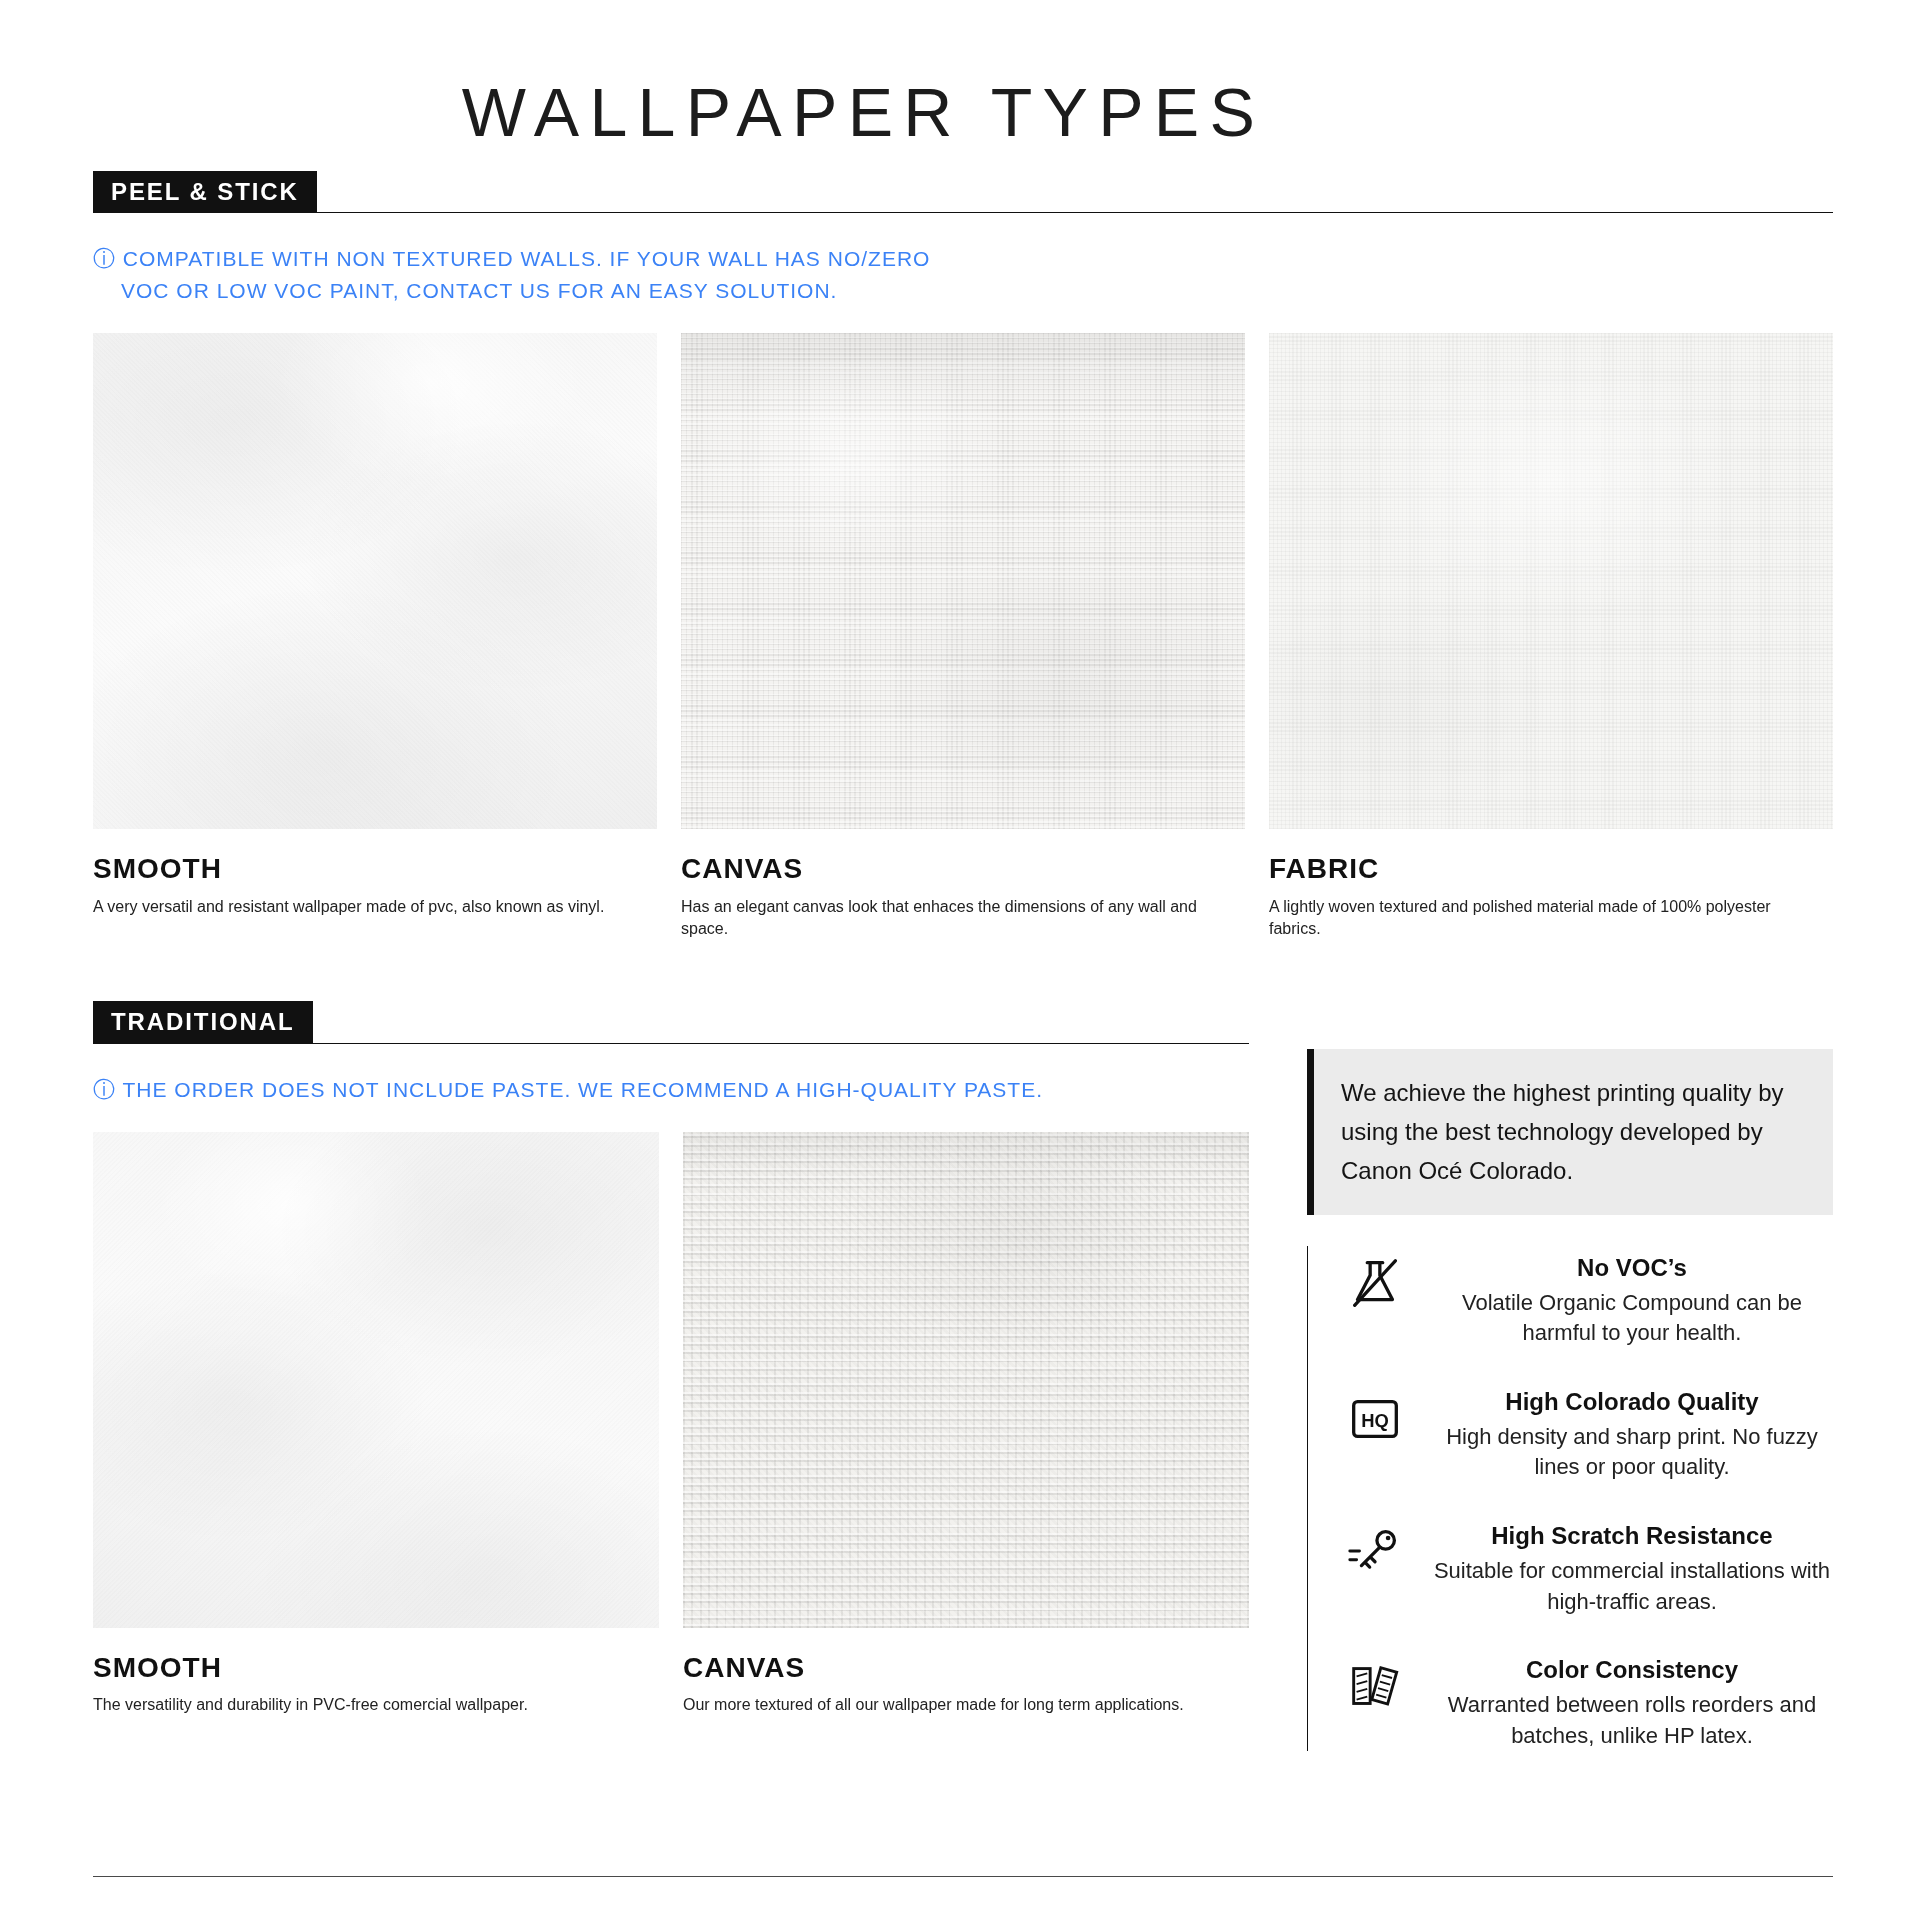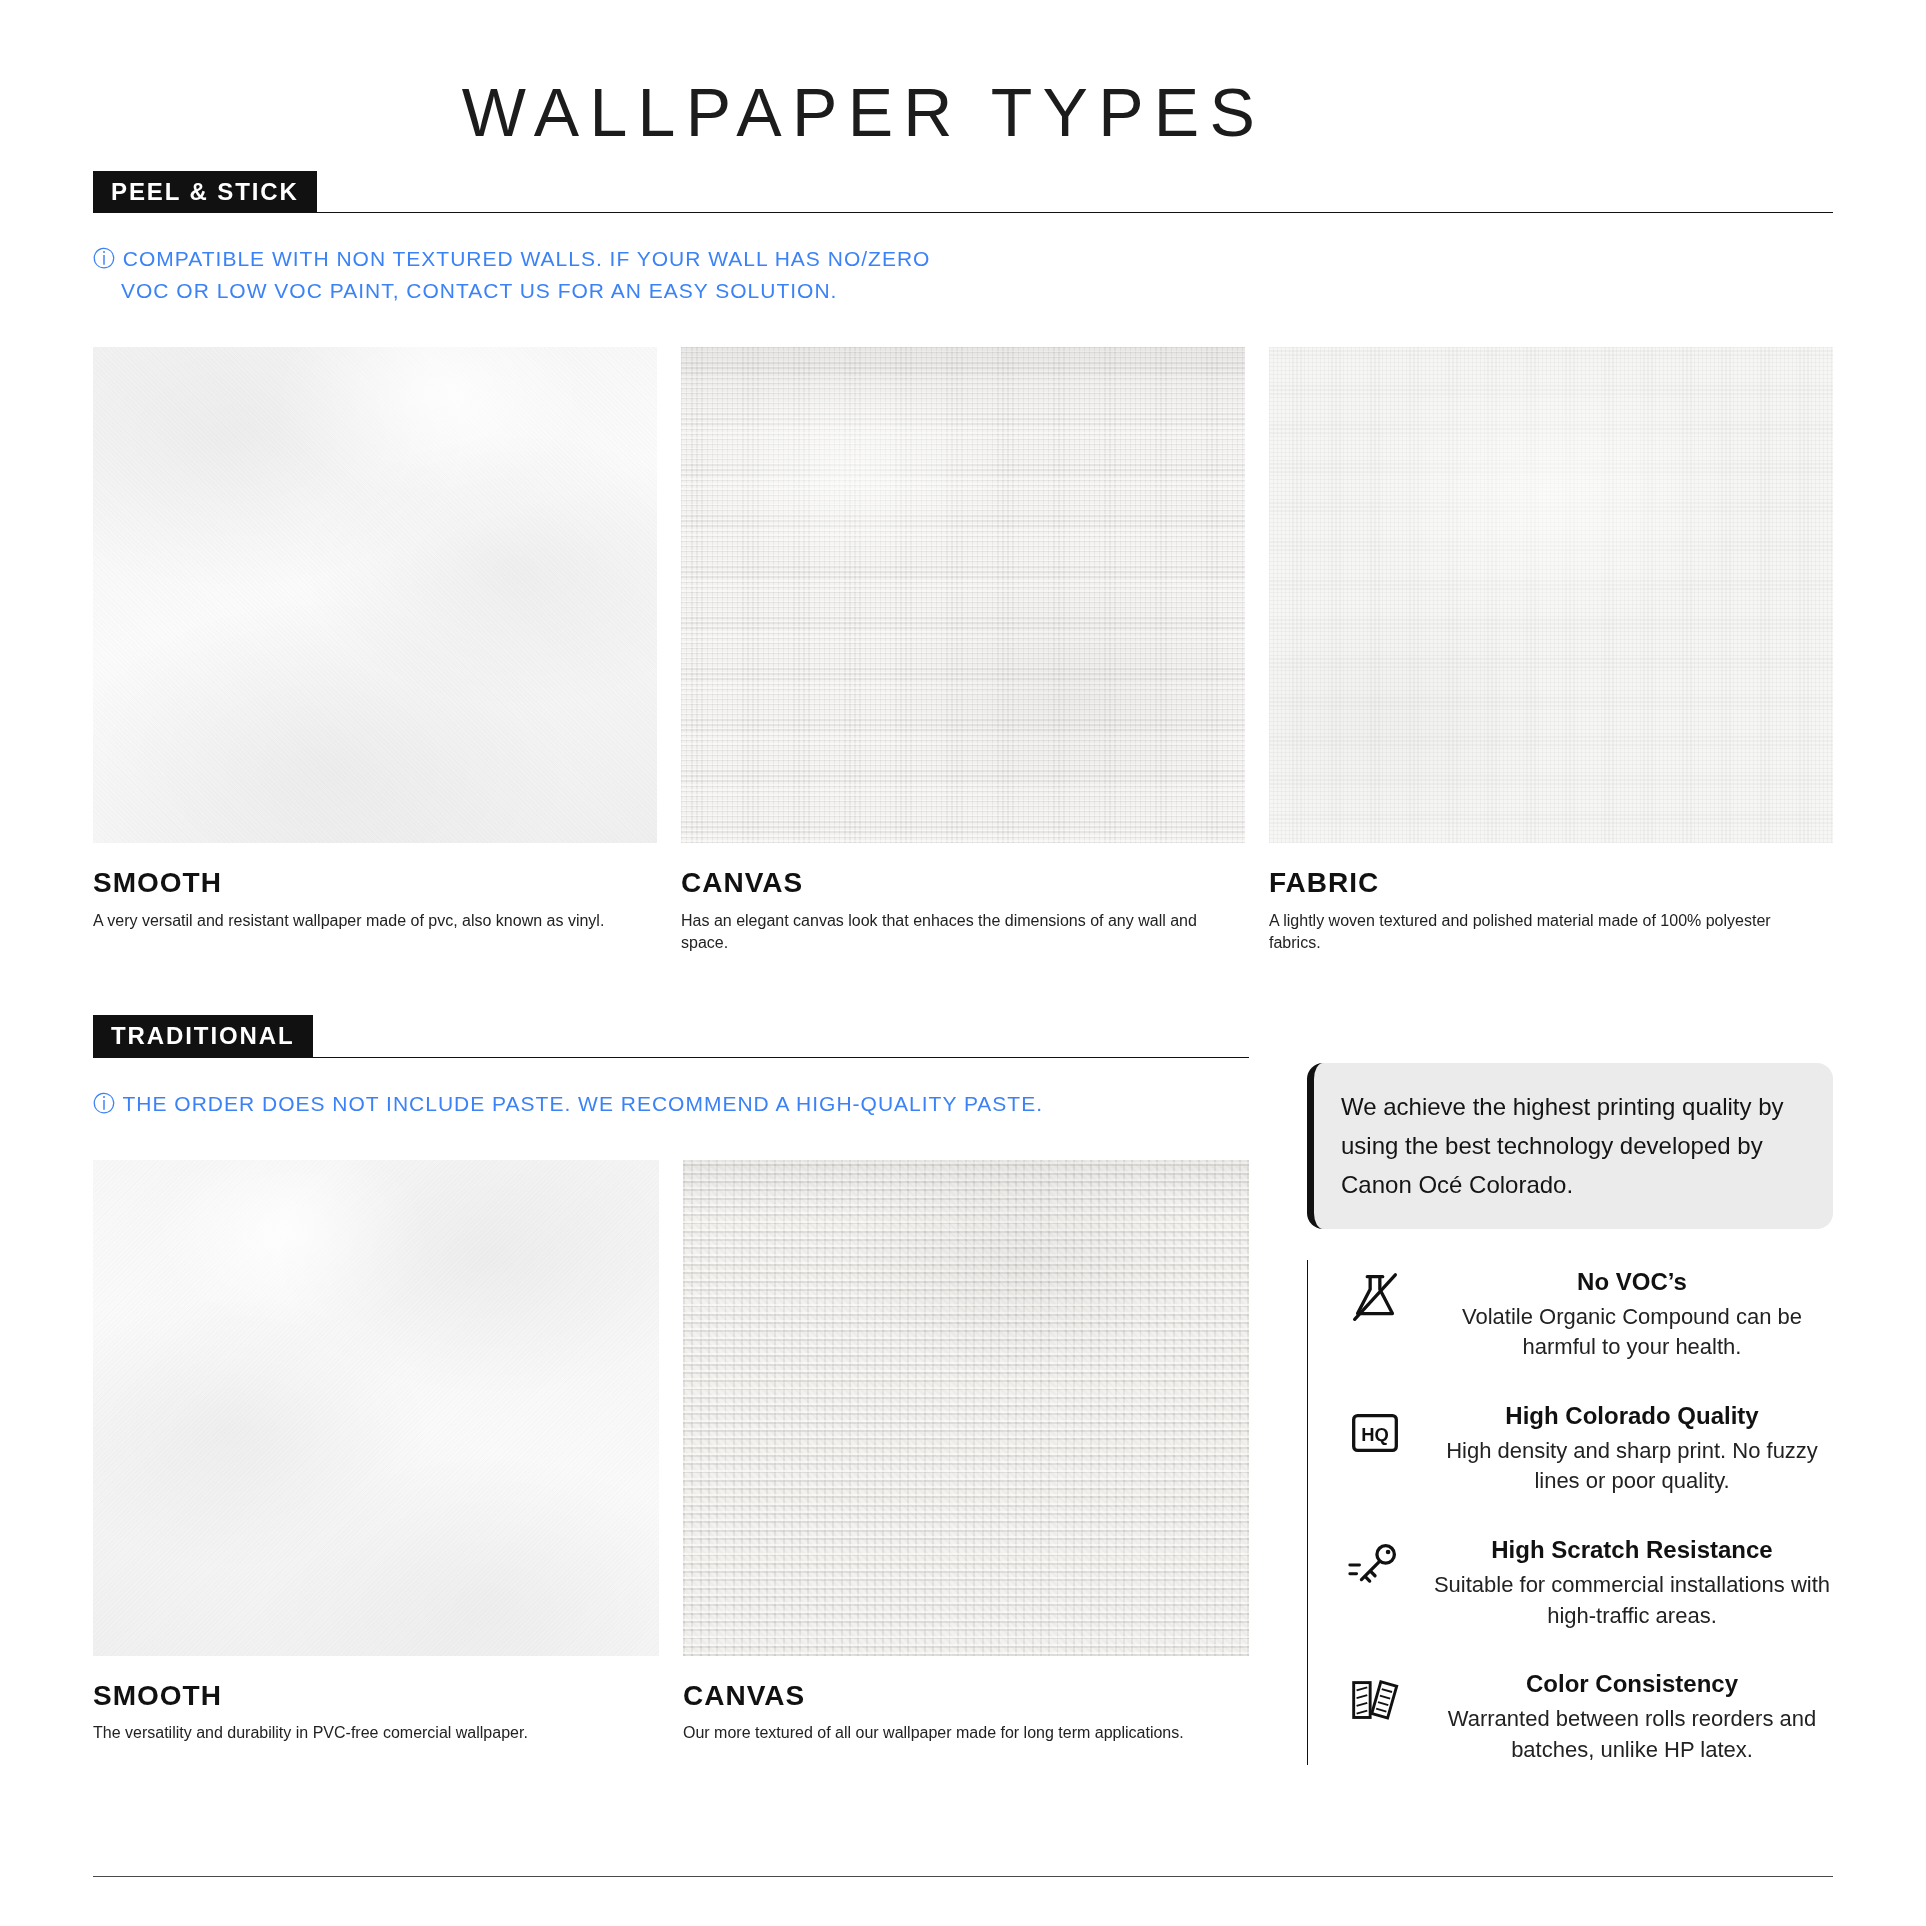--- a/index.html
+++ b/index.html
@@ -16,21 +16,21 @@
   .section-label { background:#111111; color:#ffffff; font-size:24px; font-weight:700; letter-spacing:1.9px; padding:6.4px 18px 7.7px; white-space:nowrap; }
   .section-rule { flex:1; border-bottom:1.9px solid #111111; }
 
   
   .info-note { margin-top:29px; font-size:21px; letter-spacing:1px; line-height:1.5; color:#3b82f6; }
   .info-note .info-line { display:block; }
   .info-note .indent { padding-left:28px; }
   .info-icon { font-size:22px; }
 
   
-  .swatch-grid { display:grid; gap:24px; margin-top:40px; }
+  .swatch-grid { display:grid; gap:24px; margin-top:26px; }
   .cols-3 { grid-template-columns:repeat(3,1fr); }
   .cols-2 { grid-template-columns:repeat(2,1fr); }
   .swatch { width:100%; height:496px; }
   .swatch-title { margin-top:24.4px; font-size:28px; font-weight:700; letter-spacing:1px; color:#111; }
   .swatch-desc { margin-top:10.3px; font-size:16px; line-height:1.4; color:#222; max-width:552px; }
 
   
   .tex-smooth1 {
     background:
       radial-gradient(60% 45% at 25% 18%, rgba(0,0,0,0.04), transparent 70%),
@@ -75,21 +75,21 @@
       repeating-linear-gradient(90deg, rgba(0,0,0,0.06) 0 1.9px, transparent 1.9px 8.3px),
       repeating-linear-gradient(45deg, rgba(0,0,0,0.02) 0 2.6px, transparent 2.6px 5.8px);
   }
 
   
   .lower { display:flex; margin-top:61px; }
   .left-col { width:1156px; flex:0 0 auto; }
   .left-col .section-header { margin-top:0; }
   .right-col { flex:1; margin-left:58px; }
 
-  .quality-box { margin-top:48px; background:#ebebeb; border-left:7.7px solid #111111; padding:24.4px 27px;border-radius:16px; }
+  .quality-box { margin-top:48px; background:#ebebeb; border-left:7.7px solid #111111; padding:24.4px 27px; }
   .quality-box p { font-size:24px; line-height:1.62; color:#141414; }
 
   .features { margin-top:31px; border-left:1.9px solid #111111; padding:7.7px 0 0 33px;text-align:center; }
   .feature { display:flex; margin-bottom:39px; }
   .feature-icon { flex:0 0 auto; width:67px; height:67px; margin-right:23px; display:flex; align-items:flex-start; justify-content:center; }
   .feature-icon svg { width:62px; height:62px; }
   .feature-title { font-size:24px; font-weight:700; color:#111; }
   .feature-desc { margin-top:6.4px; font-size:22px; line-height:1.38; color:#222; max-width:424px; }
 
   .bottom-rule { position:absolute; left:93px; right:93px; top:1876px; border-top:1.3px solid #4a4a4a; }

